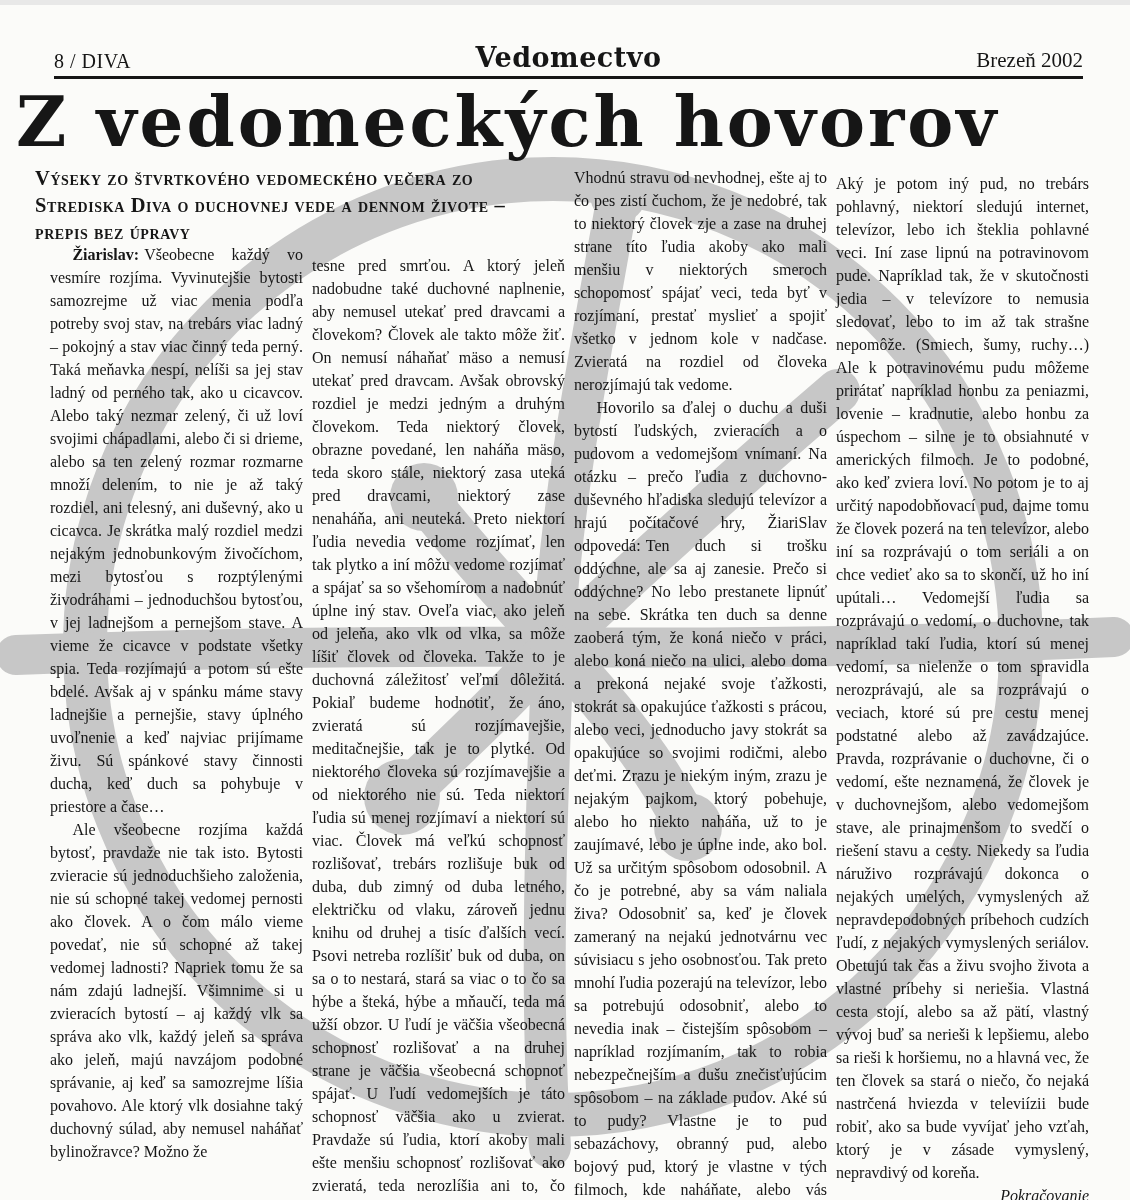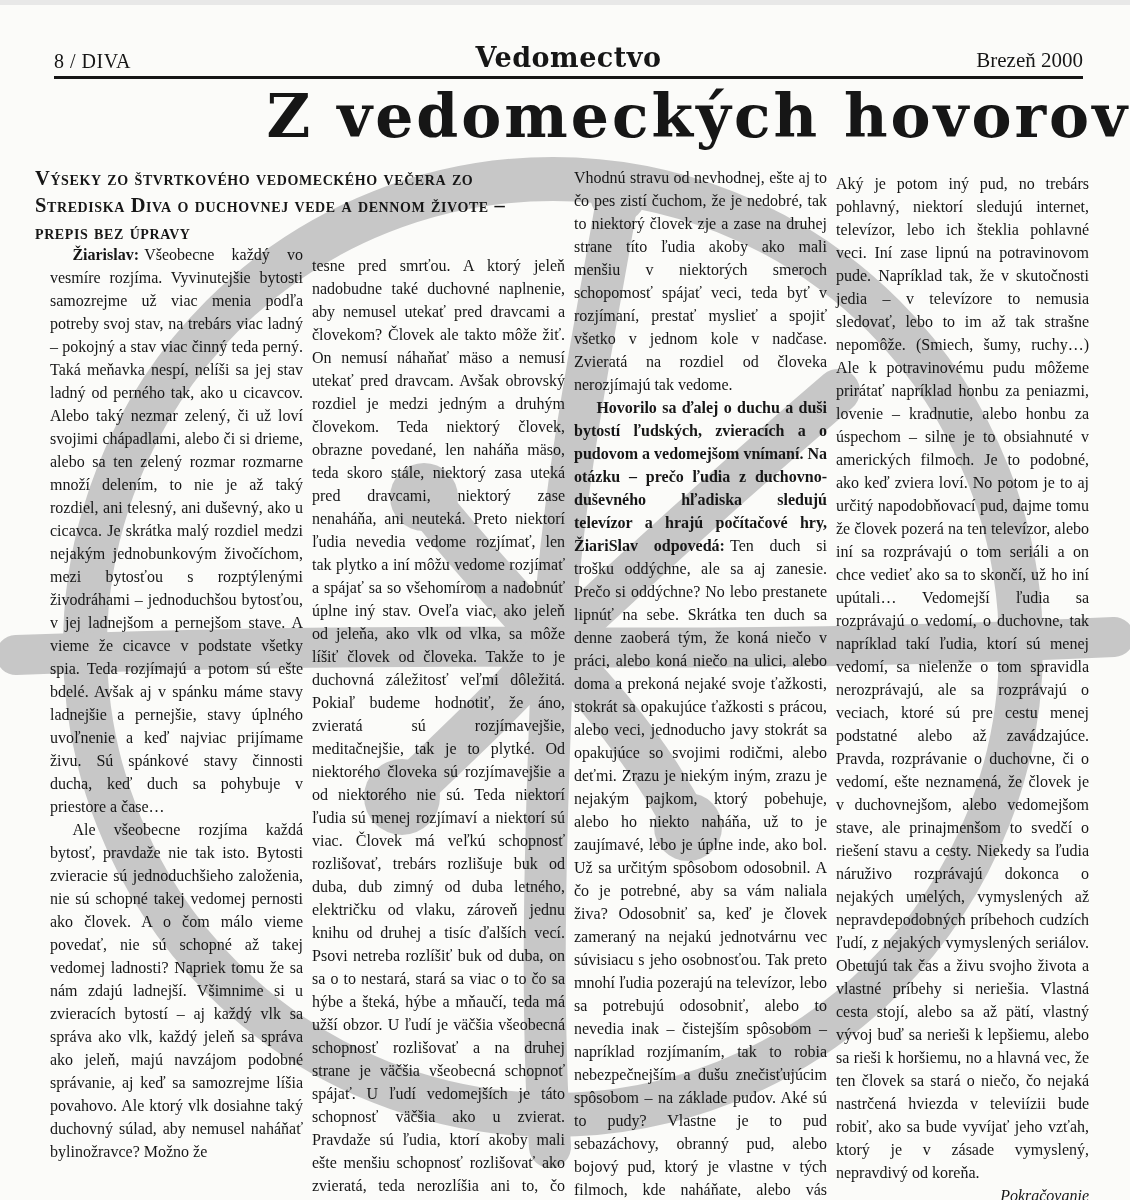--- a/index.html
+++ b/index.html
@@ -36,23 +36,23 @@
     letter-spacing:.5px;
   }
   .hdr .date{font-size:21px;}
   .hdr-rule{
     position:absolute;left:54px;top:71px;width:1029px;height:3px;
     background:var(--ink);z-index:2;
   }
   
   .title{
     position:absolute;left:16px;right:0;top:76px;margin:0;
-    text-align:right;
+    text-align:left;
     font-family:"DejaVu Serif",serif;
-    font-weight:bold;font-size:60px;letter-spacing:3px;
+    font-weight:bold;font-size:69px;letter-spacing:3px;
     z-index:2;white-space:nowrap;
   }
   
   .lede{
     position:absolute;left:35px;top:160px;width:512px;margin:0;
     font-variant:small-caps;font-weight:bold;
     font-size:20.5px;line-height:27px;letter-spacing:.6px;
     text-align:left;z-index:2;
   }
   
@@ -68,21 +68,21 @@
   .col2{left:312px;top:249px;height:949px;}
   .col3{left:574px;top:161px;height:1037px;}
   .col4{left:836px;top:167px;height:1037px;}
   .section-head{
     margin:0 0 7px 0;
     font-family:"Liberation Serif",serif;
     font-weight:bold;font-size:20px;letter-spacing:0;
     white-space:nowrap;text-align:left;
   }
   .speaker{margin-right:.32em;}
-  .bold-lead{margin-right:.32em;font-weight:bold;}
+  .bold-lead{margin-right:.32em;font-weight:normal;}
   .signoff{text-align:right;font-style:italic;margin-top:0;}
 </style>
 </head>
 <body>
 
 <div class="page">
 
   <svg class="watermark" viewBox="0 0 1130 1200" aria-hidden="true">
     <g stroke="currentColor" fill="none" stroke-linecap="round">
 
@@ -106,21 +106,21 @@
       <circle cx="424" cy="492" r="34"></circle>
       <circle cx="402" cy="792" r="38"></circle>
       <circle cx="688" cy="822" r="34"></circle>
       <circle cx="618" cy="190" r="28"></circle>
     </g>
   </svg>
 
   <div class="hdr">
     <span class="page-no">8 / DIVA</span>
     <span class="masthead">Vedomectvo</span>
-    <span class="date">Brezeň 2000</span>
+    <span class="date">Brezeň 2002</span>
   </div>
   <div class="hdr-rule"></div>
 
   <h1 class="title">Z vedomeckých hovorov</h1>
 
   <p class="lede">Výseky zo štvrtkového vedomeckého večera zo Strediska Diva o duchovnej vede a dennom živote – prepis bez úpravy</p>
 
   <section class="col col1">
     <p class="indent"><b class="speaker">Žiarislav:</b><span>Všeobecne každý vo vesmíre rozjíma. Vyvinutejšie bytosti samozrejme už viac menia podľa potreby svoj stav, na trebárs viac ladný – pokojný a stav viac činný teda perný. Taká meňavka nespí, nelíši sa jej stav ladný od perného tak, ako u cicavcov. Alebo taký nezmar zelený, či už loví svojimi chápadlami, alebo či si drieme, alebo sa ten zelený rozmar rozmarne množí delením, to nie je až taký rozdiel, ani telesný, ani duševný, ako u cicavca. Je skrátka malý rozdiel medzi nejakým jednobunkovým živočíchom, mezi bytosťou s rozptýlenými živodráhami – jednoduchšou bytosťou, v jej ladnejšom a pernejšom stave. A vieme že cicavce v podstate všetky spia. Teda rozjímajú a potom sú ešte bdelé. Avšak aj v spánku máme stavy ladnejšie a pernejšie, stavy úplného uvoľnenie a keď najviac prijímame živu. Sú spánkové stavy činnosti ducha, keď duch sa pohybuje v priestore a čase…</span></p>
     <p class="indent">Ale všeobecne rozjíma každá bytosť, pravdaže nie tak isto. Bytosti zvieracie sú jednoduchšieho založenia, nie sú schopné takej vedomej pernosti ako človek. A o čom málo vieme povedať, nie sú schopné až takej vedomej ladnosti? Napriek tomu že sa nám zdajú ladnejší. Všimnime si u zvieracích bytostí – aj každý vlk sa správa ako vlk, každý jeleň sa správa ako jeleň, majú navzájom podobné správanie, aj keď sa samozrejme líšia povahovo. Ale ktorý vlk dosiahne taký duchovný súlad, aby nemusel naháňať bylinožravce? Možno že</p>

